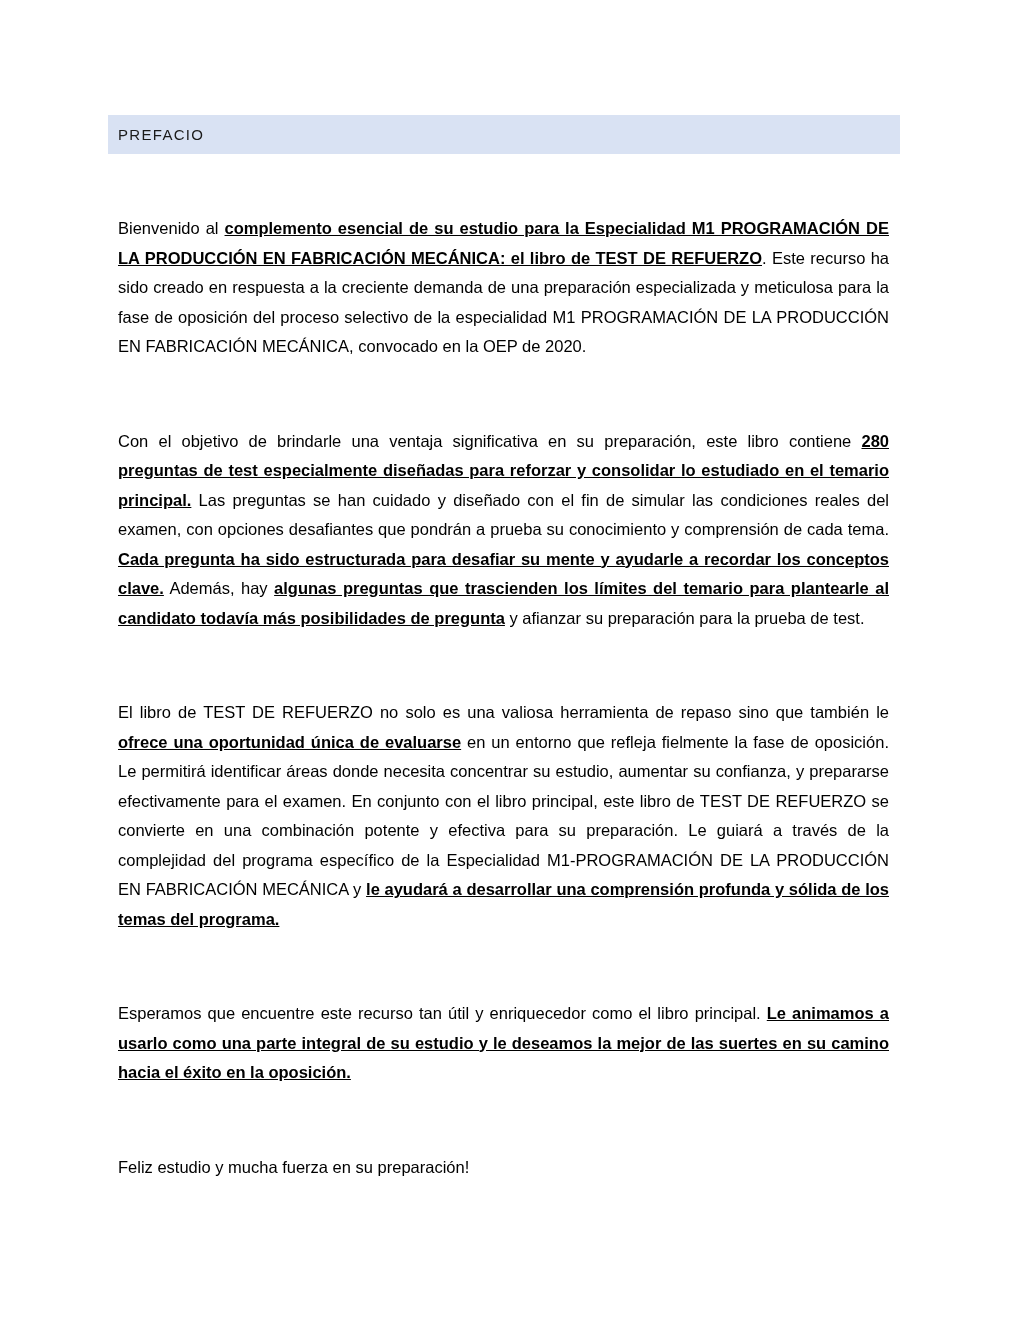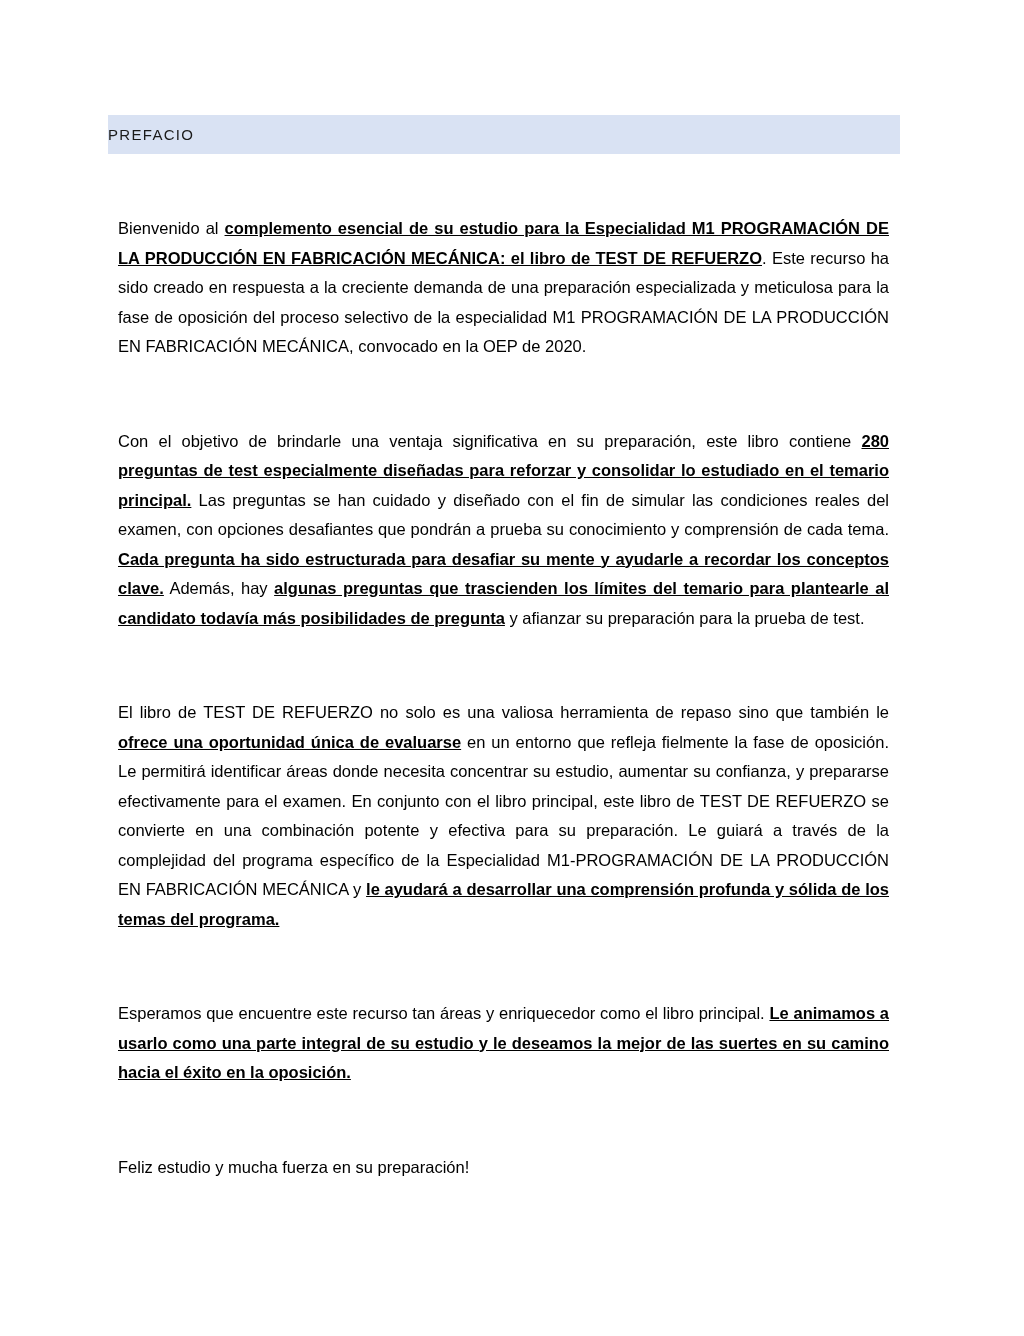--- a/index.html
+++ b/index.html
@@ -25,20 +25,21 @@
     width: 1024px;
     height: 1336px;
   }
   .heading-bar {
     margin: 115px 0 0 108px;
     width: 792px;
     height: 39px;
     background: var(--heading-bg);
     display: flex;
     align-items: center;
+    padding-left: 10px;
   }
   .heading-text {
     font-size: 15px;
     letter-spacing: 1.3px;
     color: #1a1a1a;
     font-weight: 400;
   }
   .content {
     margin-left: 118px;
     width: 771px;
@@ -77,21 +78,21 @@
 
     <p>
       <span>Con el objetivo de brindarle una ventaja significativa en su preparación, este libro contiene </span><span class="b">280 preguntas de test especialmente diseñadas para reforzar y consolidar lo estudiado en el temario principal.</span><span> Las preguntas se han cuidado y diseñado con el fin de simular las condiciones reales del examen, con opciones desafiantes que pondrán a prueba su conocimiento y comprensión de cada tema. </span><span class="b">Cada pregunta ha sido estructurada para desafiar su mente y ayudarle a recordar los conceptos clave.</span><span> Además, hay </span><span class="b">algunas preguntas que trascienden los límites del temario para plantearle al candidato todavía más posibilidades de pregunta</span><span> y afianzar su preparación para la prueba de test.</span>
     </p>
 
     <p>
       <span>El libro de TEST DE REFUERZO no solo es una valiosa herramienta de repaso sino que también le </span><span class="b">ofrece una oportunidad única de evaluarse</span><span> en un entorno que refleja fielmente la fase de oposición. Le permitirá identificar áreas donde necesita concentrar su estudio, aumentar su confianza, y prepararse efectivamente para el examen. En conjunto con el libro principal, este libro de TEST DE REFUERZO se convierte en una combinación potente y efectiva para su preparación. Le guiará a través de la complejidad del programa específico de la Especialidad M1-PROGRAMACIÓN DE LA PRODUCCIÓN EN FABRICACIÓN MECÁNICA y </span><span class="b">le ayudará a desarrollar una comprensión profunda y sólida de los temas del programa.</span>
     </p>
 
     <p>
-      <span>Esperamos que encuentre este recurso tan áreas y enriquecedor como el libro principal. </span><span class="b">Le animamos a usarlo como una parte integral de su estudio y le deseamos la mejor de las suertes en su camino hacia el éxito en la oposición.</span>
+      <span>Esperamos que encuentre este recurso tan útil y enriquecedor como el libro principal. </span><span class="b">Le animamos a usarlo como una parte integral de su estudio y le deseamos la mejor de las suertes en su camino hacia el éxito en la oposición.</span>
     </p>
 
     <p class="closing">
       <span>Feliz estudio y mucha fuerza en su preparación!</span>
     </p>
 
   </div>
 </div>
 
 </body></html>

